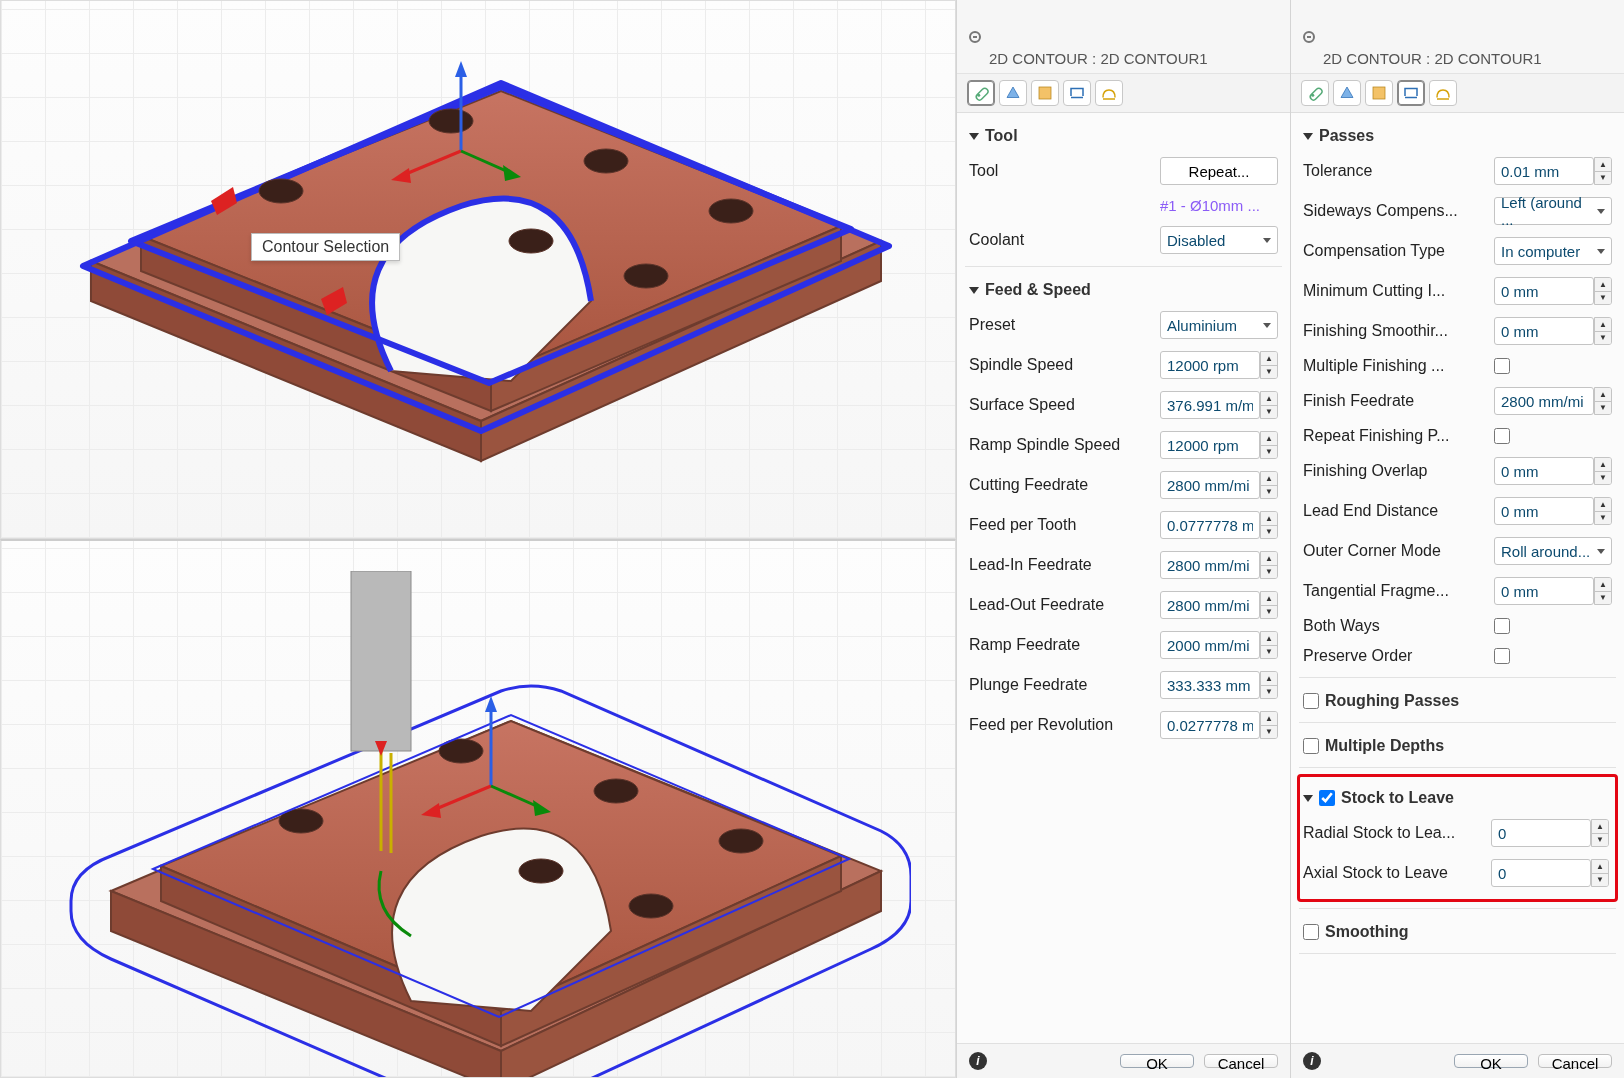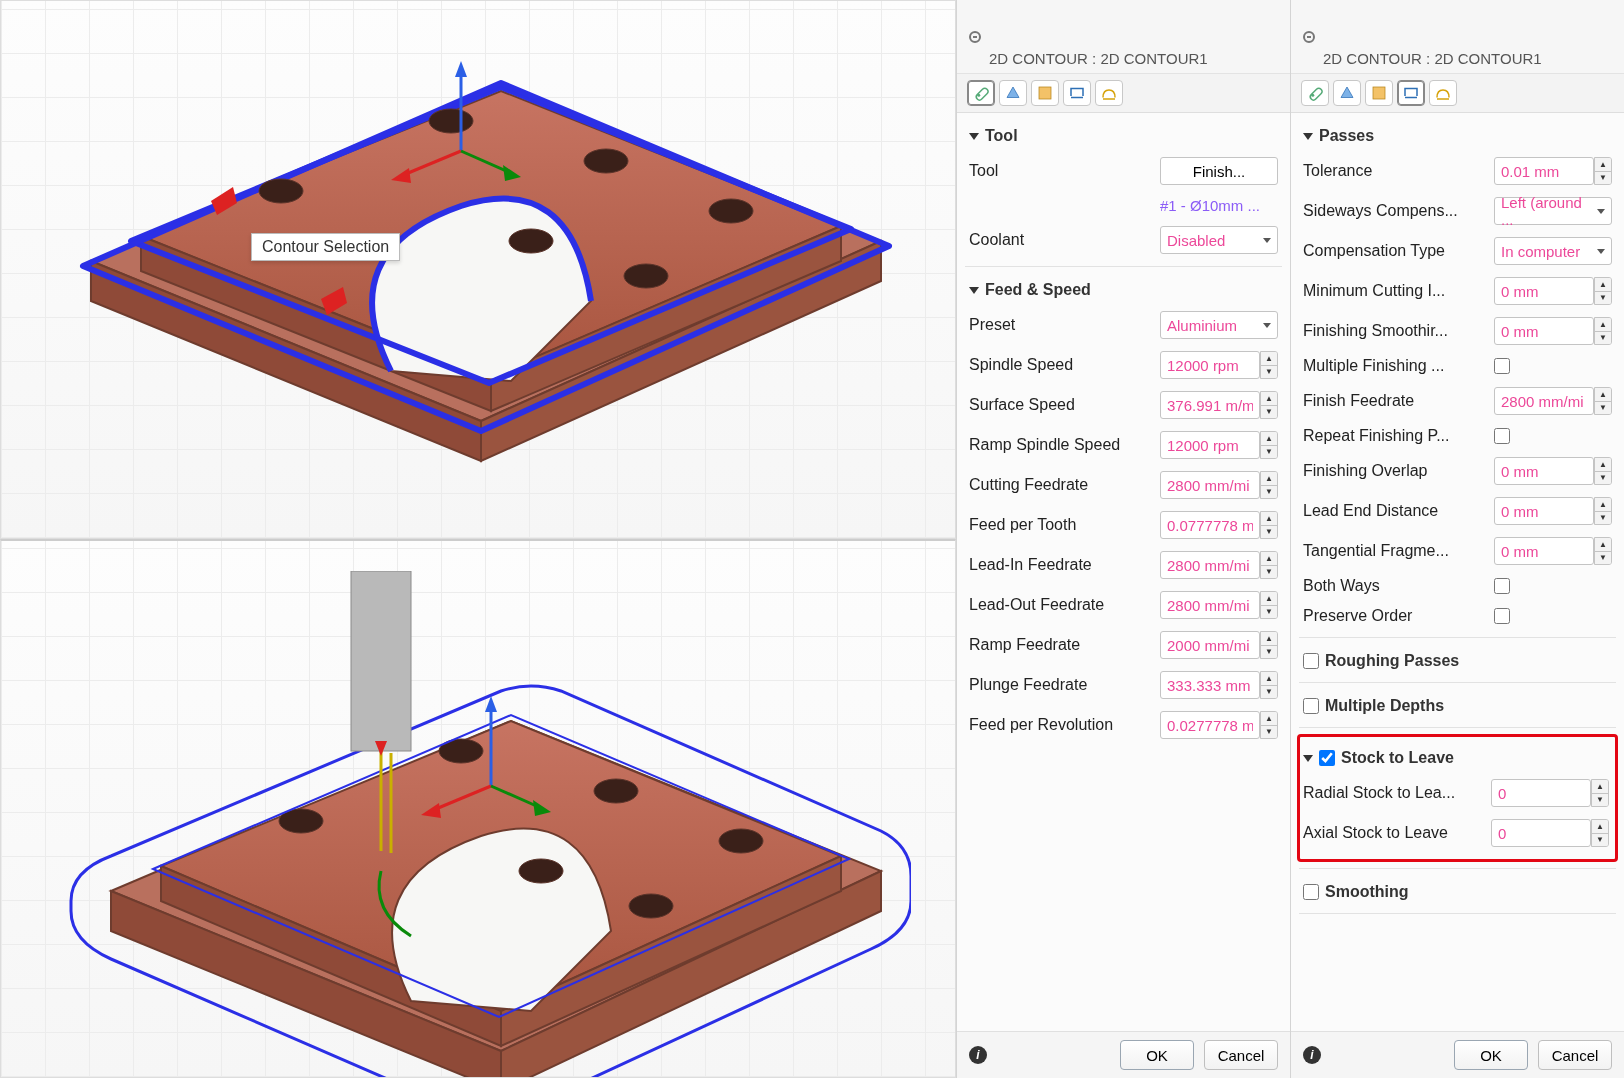--- a/index.html
+++ b/index.html
@@ -26,39 +26,39 @@
   .tab-ico svg { width: 18px; height: 18px; }
 
   .panel-body { flex: 1; overflow-y: auto; padding: 6px 12px 4px 12px; }
   .section-header { display: flex; align-items: center; gap: 6px; padding: 8px 0 6px 0; font-weight: 600; font-size: 16px; cursor: pointer; }
   .tri { width: 0; height: 0; border-left: 5px solid transparent; border-right: 5px solid transparent; border-top: 7px solid #333; }
   .section-header input[type=checkbox] { width: 16px; height: 16px; }
   .row { display: flex; align-items: center; padding: 6px 0; gap: 8px; }
   .row .label { flex: 1; white-space: nowrap; overflow: hidden; text-overflow: ellipsis; font-size: 16px; color: #222; }
   .row .control { width: 118px; display: flex; }
   .row .subvalue { font-size: 15px; color: #8b5cf6; width: 118px; padding-right: 4px; }
-  input[type=text].field, .selectbox { width: 100%; height: 28px; border: 1px solid #c4c4c4; border-radius: 3px; padding: 0 6px; font-size: 15px; background: #fff; color: #ec4899; }
+  input[type=text].field, .selectbox { width: 100%; height: 28px; border: 1px solid #c4c4c4; border-radius: 3px; padding: 0 6px; font-size: 15px; background: #fff; color: #0c4a6e; }
   .spinwrap { display: flex; width: 100%; }
   .spinwrap input { flex: 1; border-right: none; border-radius: 3px 0 0 3px; }
   .spinbtns { width: 18px; display: flex; flex-direction: column; border: 1px solid #c4c4c4; border-radius: 0 3px 3px 0; overflow: hidden; }
   .spinbtns div { flex: 1; display: flex; align-items: center; justify-content: center; font-size: 8px; background: #f3f3f3; cursor: pointer; }
   .spinbtns div:first-child { border-bottom: 1px solid #c4c4c4; }
   .selectbox { display: flex; align-items: center; justify-content: space-between; cursor: pointer; }
   .selectbox .caret { width: 0; height: 0; border-left: 4px solid transparent; border-right: 4px solid transparent; border-top: 5px solid #555; }
   .btn-select { width: 100%; height: 28px; border: 1px solid #c4c4c4; border-radius: 3px; background: #fff; cursor: pointer; font-size: 15px; }
 
   .checkbox-row input[type=checkbox] { width: 16px; height: 16px; }
 
   .section-divider { height: 1px; background: #e2e2e2; margin: 6px -4px; }
 
   .highlight-box { border: 3px solid #e30613; border-radius: 4px; padding: 4px 6px 6px 3px; margin: 4px -6px; }
 
   .panel-footer { display: flex; justify-content: flex-end; align-items: center; gap: 10px; padding: 8px 12px; border-top: 1px solid #e0e0e0; background: #f5f5f5; }
   .panel-footer .info { margin-right: auto; width: 18px; height: 18px; border-radius: 50%; background: #333; color: #fff; display: flex; align-items: center; justify-content: center; font-weight: bold; font-style: italic; font-size: 12px; }
-  .panel-footer button { min-width: 74px; height: 30px; border: 1px solid #bfbfbf; border-radius: 4px; background: linear-gradient(#fff,#f2f2f2); cursor: pointer; font-size: 15px; }
+  .panel-footer button { min-width: 74px; height: 14px; border: 1px solid #bfbfbf; border-radius: 4px; background: linear-gradient(#fff,#f2f2f2); cursor: pointer; font-size: 15px; }
   .panel-footer button.primary { border-color: #9aa6b2; }
 
   
   .part { position: absolute; }
 </style>
 </head>
 <body>
 
 <div class="app">
 
@@ -191,21 +191,21 @@
     </div>
 
     <div class="panel-body">
       <div class="section-header">
         <span class="tri"></span>
         <span>Tool</span>
       </div>
       <div class="row">
         <div class="label">Tool</div>
         <div class="control">
-            <button class="btn-select">Finish...</button>
+            <button class="btn-select">Repeat...</button>
           </div>
       </div>
       <div class="row">
         <div class="label"></div>
         <div class="subvalue">#1 - Ø10mm ...</div>
       </div>
       <div class="row">
         <div class="label">Coolant</div>
         <div class="control">
           <div class="selectbox">
@@ -494,20 +494,29 @@
           </div>
           <div class="row">
             <div class="label">Lead End Distance</div>
             <div class="control">
               <div class="spinwrap">
                 <input type="text" class="field" value="0 mm" style="">
                 <div class="spinbtns">
                   <div>▲</div>
                   <div>▼</div>
                 </div>
+              </div>
+            </div>
+          </div>
+          <div class="row">
+            <div class="label">Outer Corner Mode</div>
+            <div class="control">
+              <div class="selectbox">
+                <span>Roll around...</span>
+                <span class="caret"></span>
               </div>
             </div>
           </div>
           <div class="row">
             <div class="label">Tangential Fragme...</div>
             <div class="control">
               <div class="spinwrap">
                 <input type="text" class="field" value="0 mm" style="">
                 <div class="spinbtns">
                   <div>▲</div>

